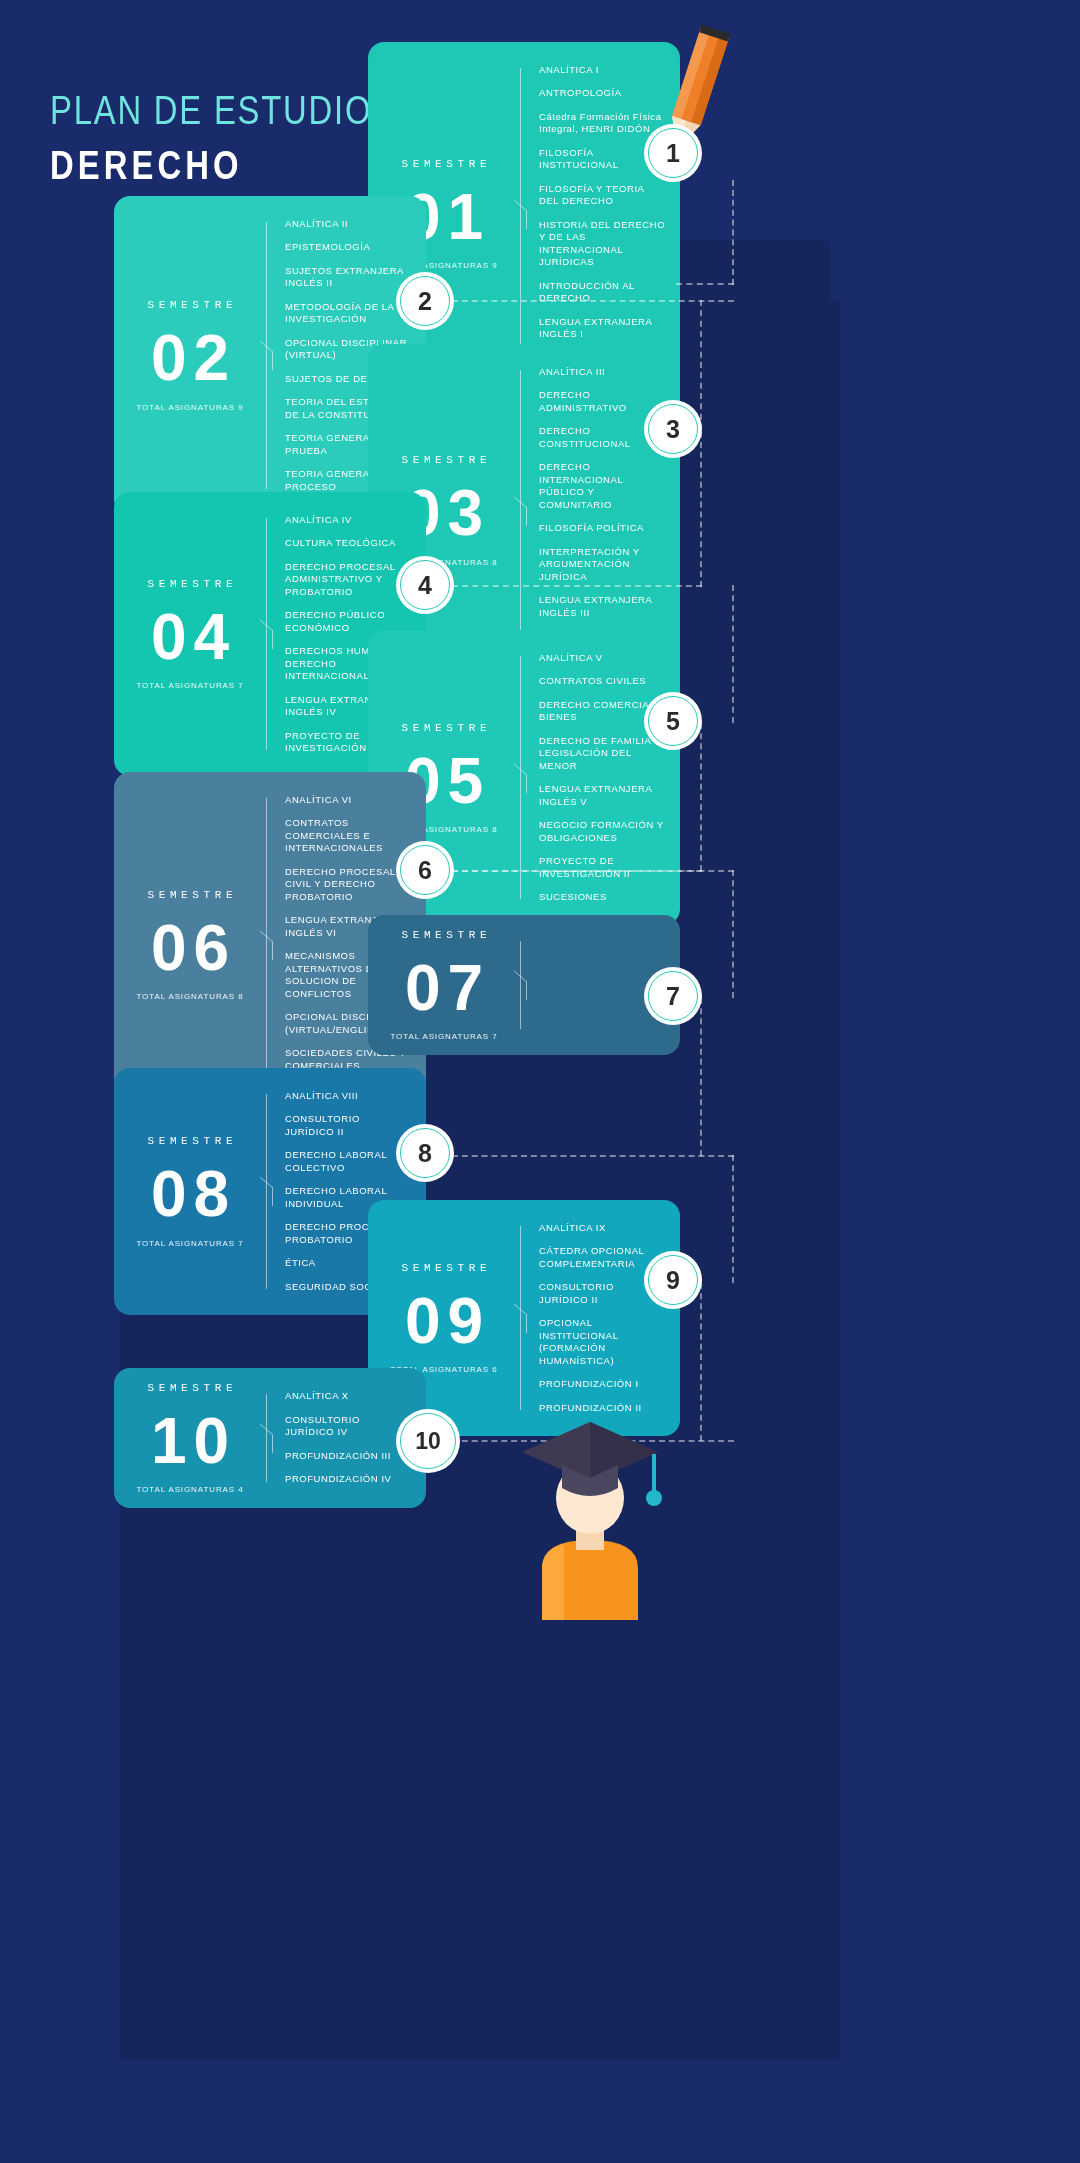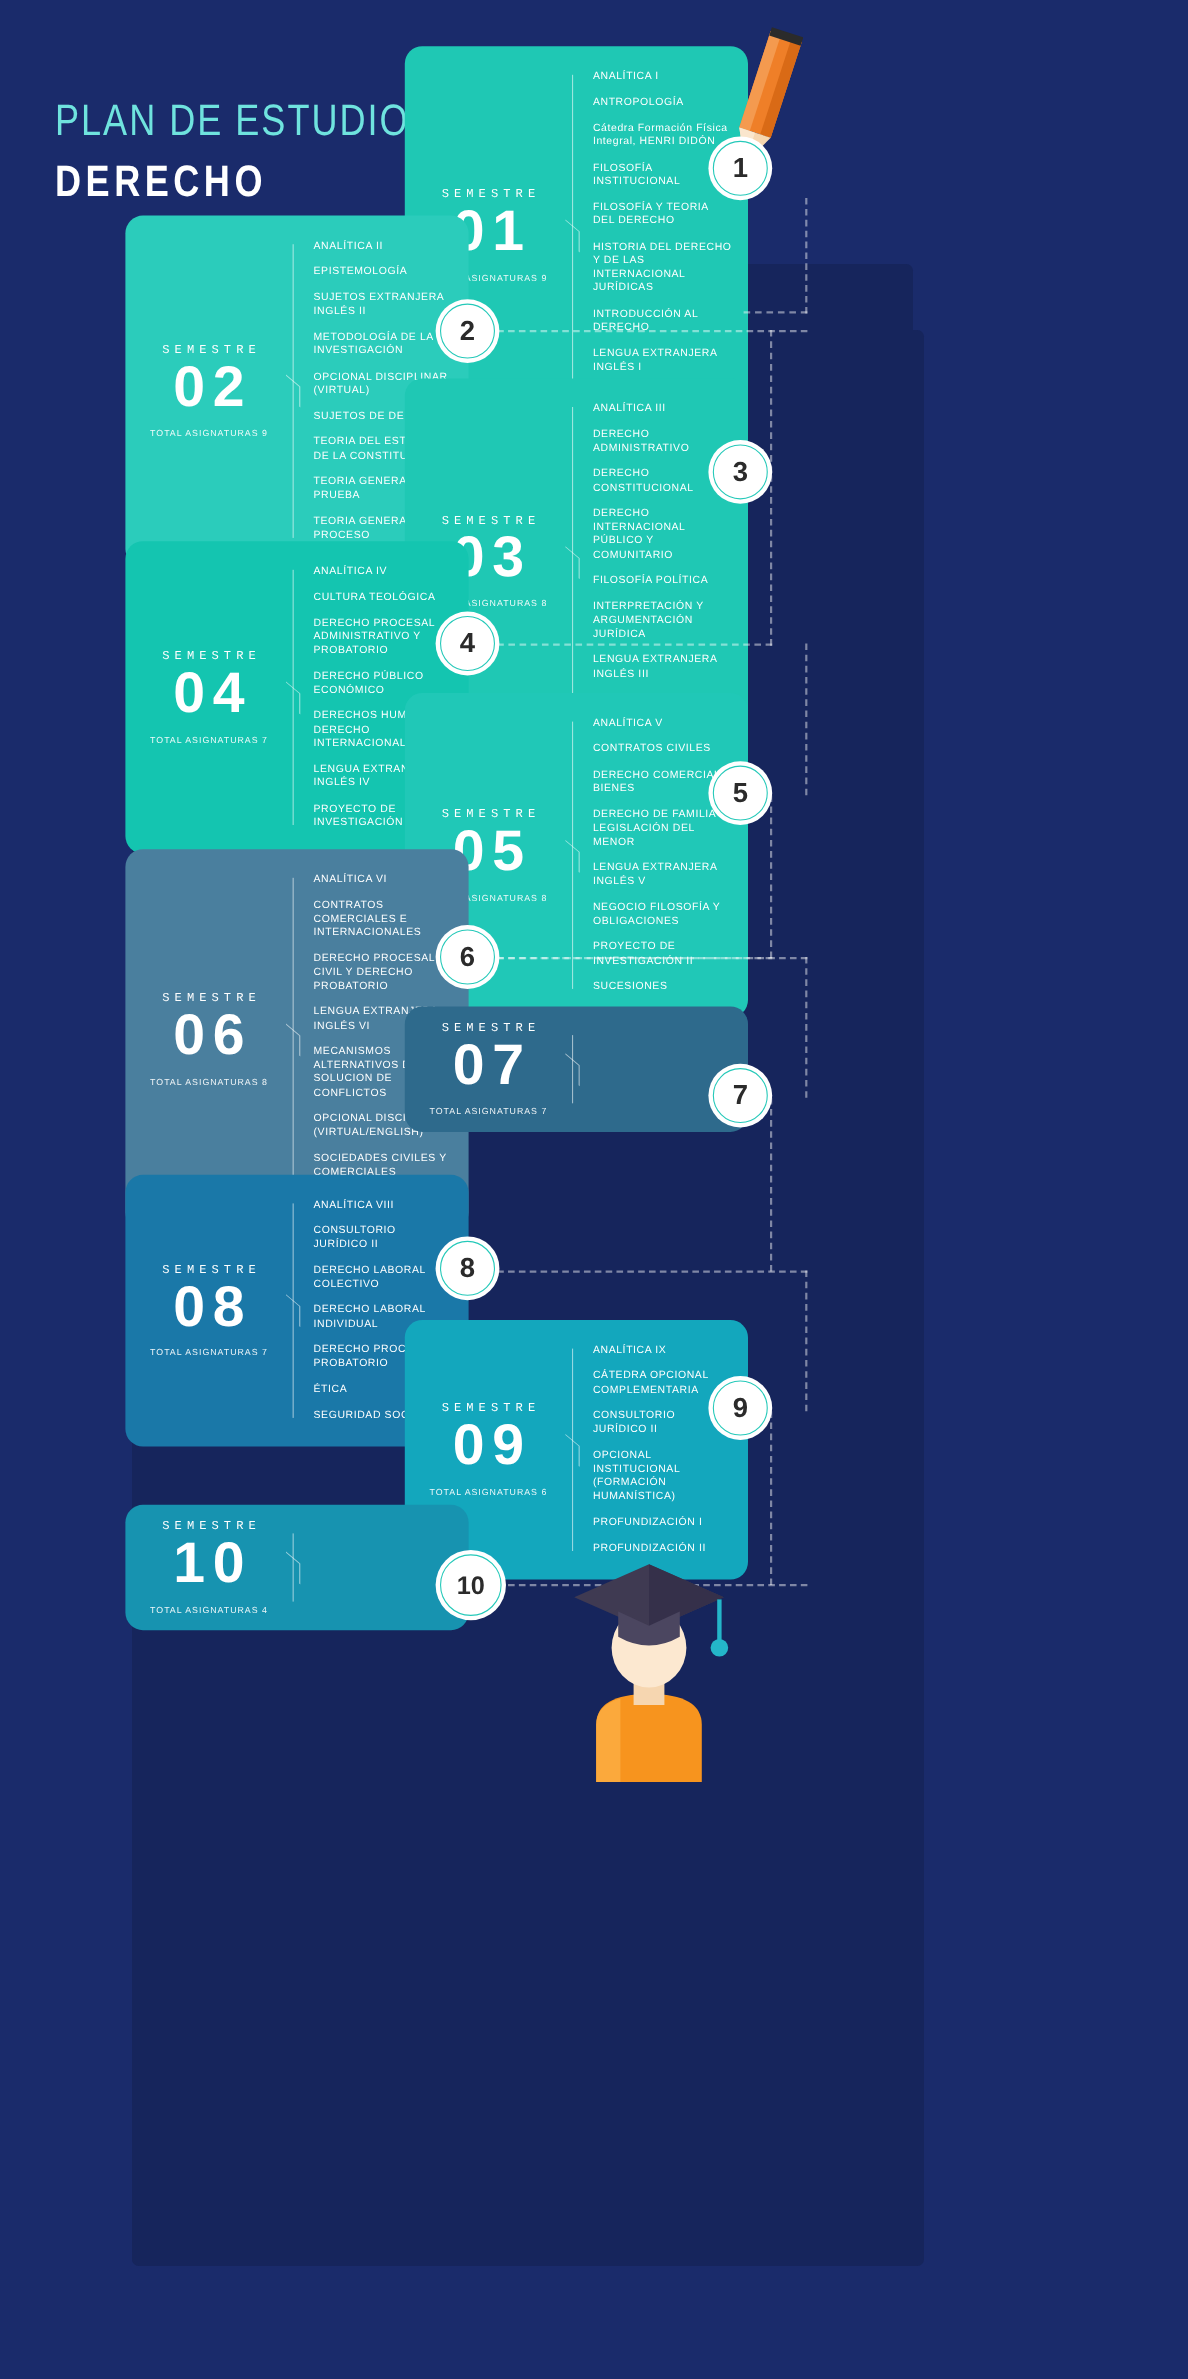--- a/index.html
+++ b/index.html
@@ -88,25 +88,25 @@
   }
   .card .sem-word {
     font-size: 11px;
     letter-spacing: 4.6px;
     color: #ffffff;
     text-indent: 4.6px;
     white-space: nowrap;
     font-family: Liberation Mono, monospace;
   }
   .card .sem-num {
-    font-size: 52px;
+    font-size: 64px;
     font-weight: 700;
     letter-spacing: 7px;
     line-height: 1.05;
-    margin-top: 0;
+    margin-top: 14px;
     text-indent: 7px;
     white-space: nowrap;
   }
   .card .sem-total {
     font-size: 8px;
     letter-spacing: 0.9px;
     margin-top: 10px;
     color: rgba(255,255,255,0.92);
     white-space: nowrap;
   }
@@ -324,21 +324,21 @@
       <div class="sem-num">05</div>
       <div class="sem-total">TOTAL ASIGNATURAS 8</div>
     </div>
     <div class="divider"></div>
     <div class="courses">
       <div class="course">ANALÍTICA V</div>
       <div class="course">CONTRATOS CIVILES</div>
       <div class="course">DERECHO COMERCIAL Y BIENES</div>
       <div class="course">DERECHO DE FAMILIA Y LEGISLACIÓN DEL MENOR</div>
       <div class="course">LENGUA EXTRANJERA INGLÉS V</div>
-      <div class="course">NEGOCIO FILOSOFÍA Y OBLIGACIONES</div>
+      <div class="course">NEGOCIO FORMACIÓN Y OBLIGACIONES</div>
       <div class="course">PROYECTO DE INVESTIGACIÓN II</div>
       <div class="course">SUCESIONES</div>
     </div>
   </div>
   <div class="badge" style="left:644px; top:692px;">
     <div class="ring"></div>
     <span>5</span>
   </div>
 
   <div class="card" style="left:114px; top:772px; width:312px; background:#4a7f9e;">
@@ -425,20 +425,26 @@
   </div>
 
   <div class="card" style="left:114px; top:1368px; width:312px; background:#1793b0;">
     <div class="shadow"></div>
     <div class="left">
       <div class="sem-word">SEMESTRE</div>
       <div class="sem-num">10</div>
       <div class="sem-total">TOTAL ASIGNATURAS 4</div>
     </div>
     <div class="divider"></div>
+    <div class="courses">
+      <div class="course">ANALÍTICA X</div>
+      <div class="course">CONSULTORIO JURÍDICO IV</div>
+      <div class="course">PROFUNDIZACIÓN III</div>
+      <div class="course">PROFUNDIZACIÓN IV</div>
+    </div>
   </div>
   <div class="badge wide" style="left:396px; top:1409px;">
     <div class="ring"></div>
     <span>10</span>
   </div>
 
   <svg class="pencil" style="left:660px; top:24px;" width="70" height="140" viewBox="0 0 70 140">
     <g transform="rotate(18 35 70)">
       <rect x="20" y="6" width="30" height="92" fill="#ef7f28"></rect>
       <rect x="20" y="6" width="10" height="92" fill="#f49a4f"></rect>

